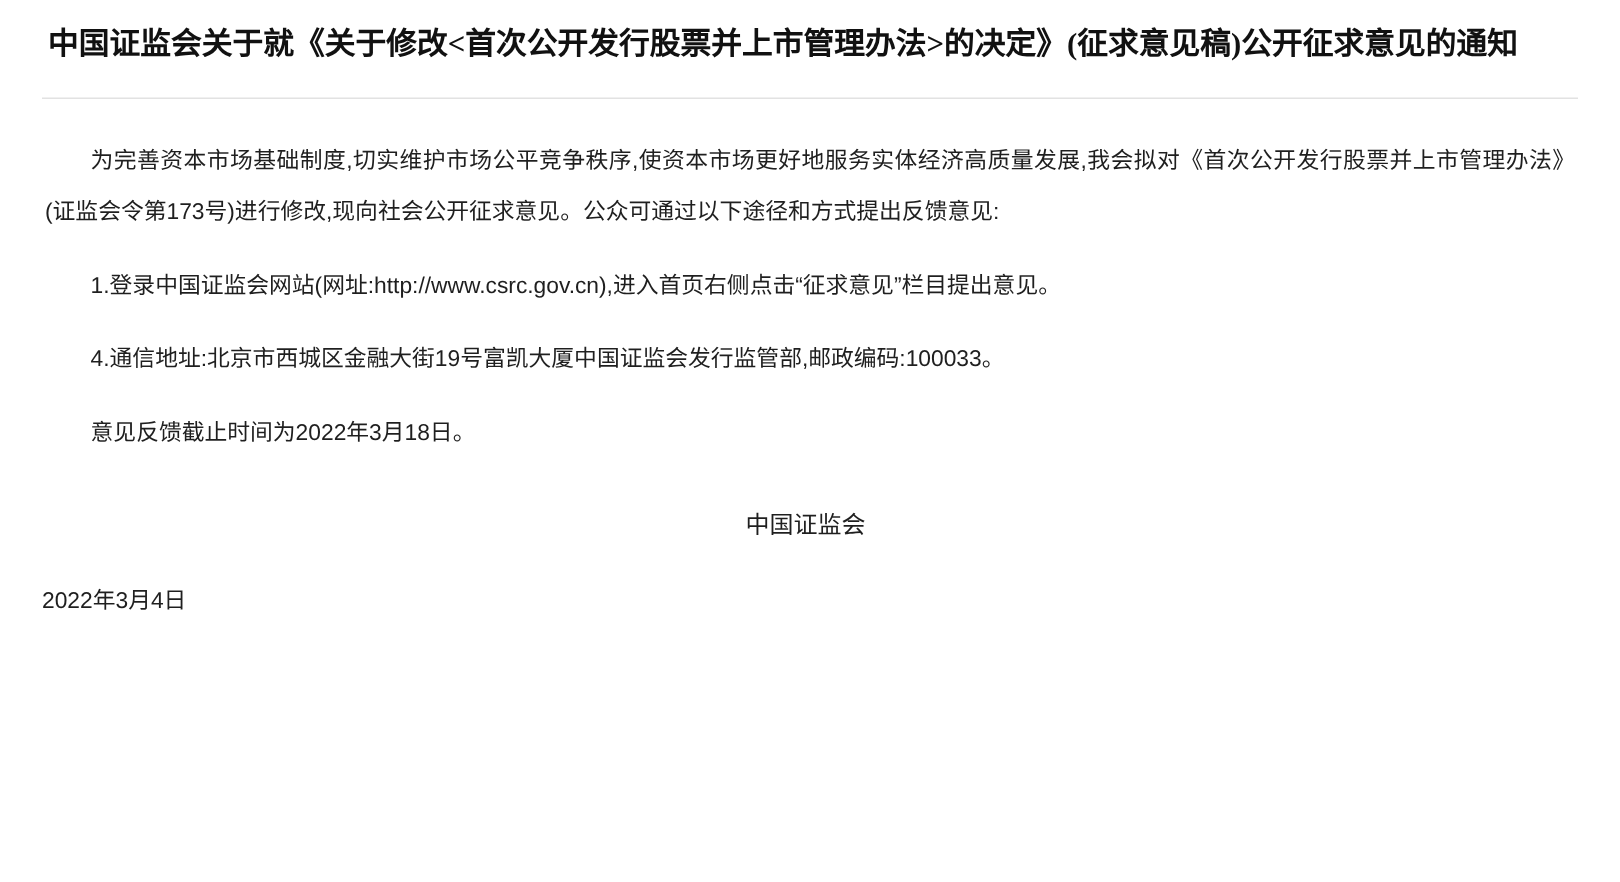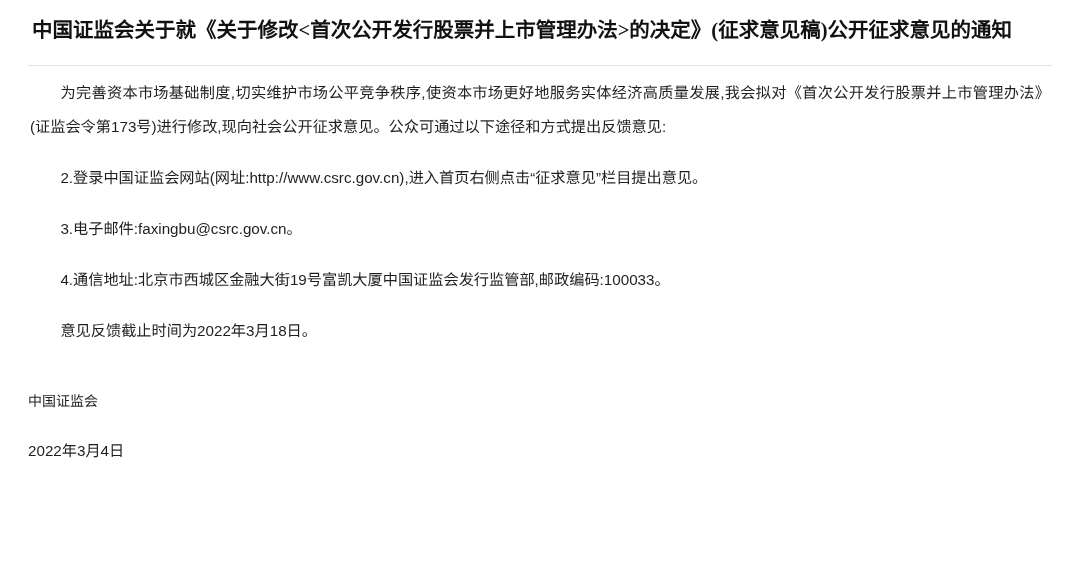--- a/index.html
+++ b/index.html
@@ -46,28 +46,29 @@
     font-size: 15.2px;
     line-height: 34px;
     color: #1f1f1f;
     margin: 0;
     padding: 0 2px;
     text-align: justify;
     text-justify: inter-ideograph;
   }
   p.para.indent {
     text-indent: 2em;
+    margin-top: 15px;
   }
   p.spaced {
     margin-top: 17px;
   }
   .signature {
-    margin-top: 38px;
-    text-align: left;
-    font-size: 14px;
+    margin-top: 30px;
+    text-align: center;
+    font-size: 16px;
     line-height: 30px;
     color: #1f1f1f;
     padding-right: 6px;
   }
   .sig-date {
     margin-top: 20px;
     font-size: 15.2px;
     line-height: 30px;
     color: #1f1f1f;
     padding-right: 6px;
@@ -77,22 +78,21 @@
 <body>
 
 <div class="page">
 
   <div class="doc-title">中国证监会关于就《关于修改&lt;首次公开发行股票并上市管理办法&gt;的决定》(征求意见稿)公开征求意见的通知</div>
 
   <div class="title-rule"></div>
 
   <div class="body-wrap">
     <p class="para indent">为完善资本市场基础制度,切实维护市场公平竞争秩序,使资本市场更好地服务实体经济高质量发展,我会拟对《首次公开发行股票并上市管理办法》(证监会令第173号)进行修改,现向社会公开征求意见。公众可通过以下途径和方式提出反馈意见:</p>
-    <p class="para indent spaced">2.登录中国证监会网站(网址:http://www.csrc.gov.cn),进入首页右侧点击“征求意见”栏目提出意见。</p>
-    <p class="para indent spaced">3.电子邮件:faxingbu@csrc.gov.cn。</p>
+    <p class="para indent spaced">1.登录中国证监会网站(网址:http://www.csrc.gov.cn),进入首页右侧点击“征求意见”栏目提出意见。</p>
     <p class="para indent spaced">4.通信地址:北京市西城区金融大街19号富凯大厦中国证监会发行监管部,邮政编码:100033。</p>
     <p class="para indent spaced">意见反馈截止时间为2022年3月18日。</p>
   </div>
 
   <div class="signature">中国证监会</div>
   <div class="sig-date">2022年3月4日</div>
 
 </div>
 
 </body></html>

